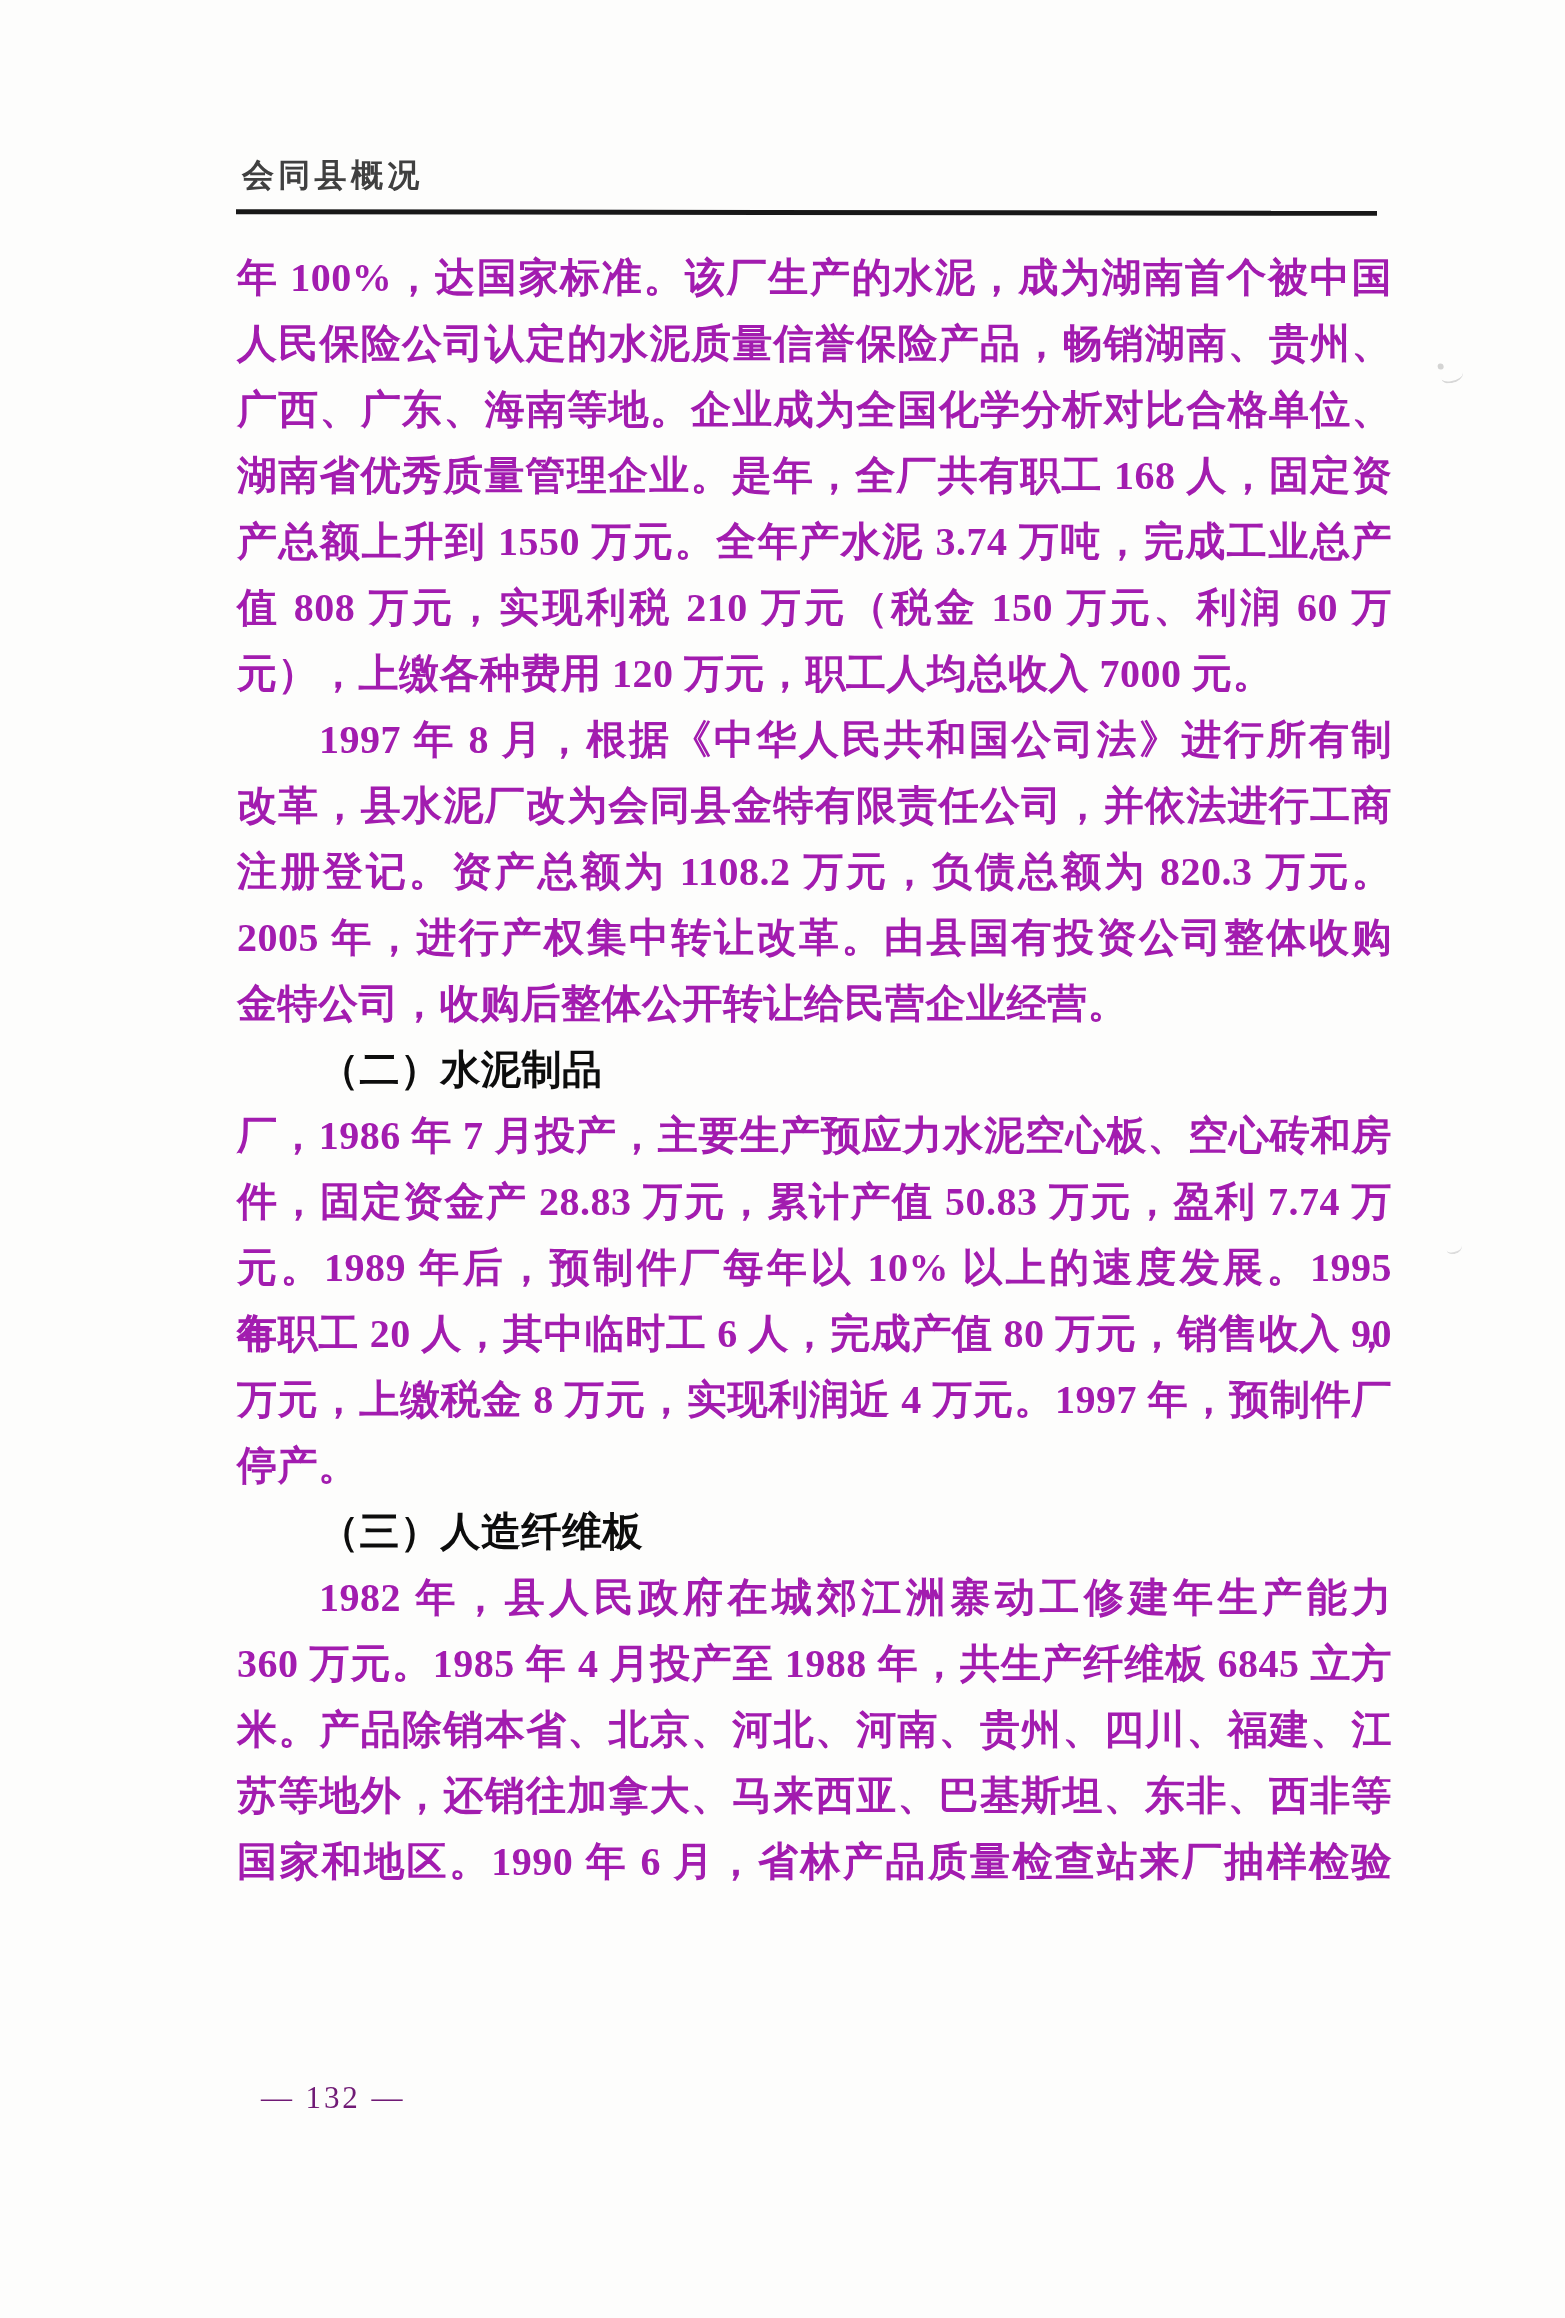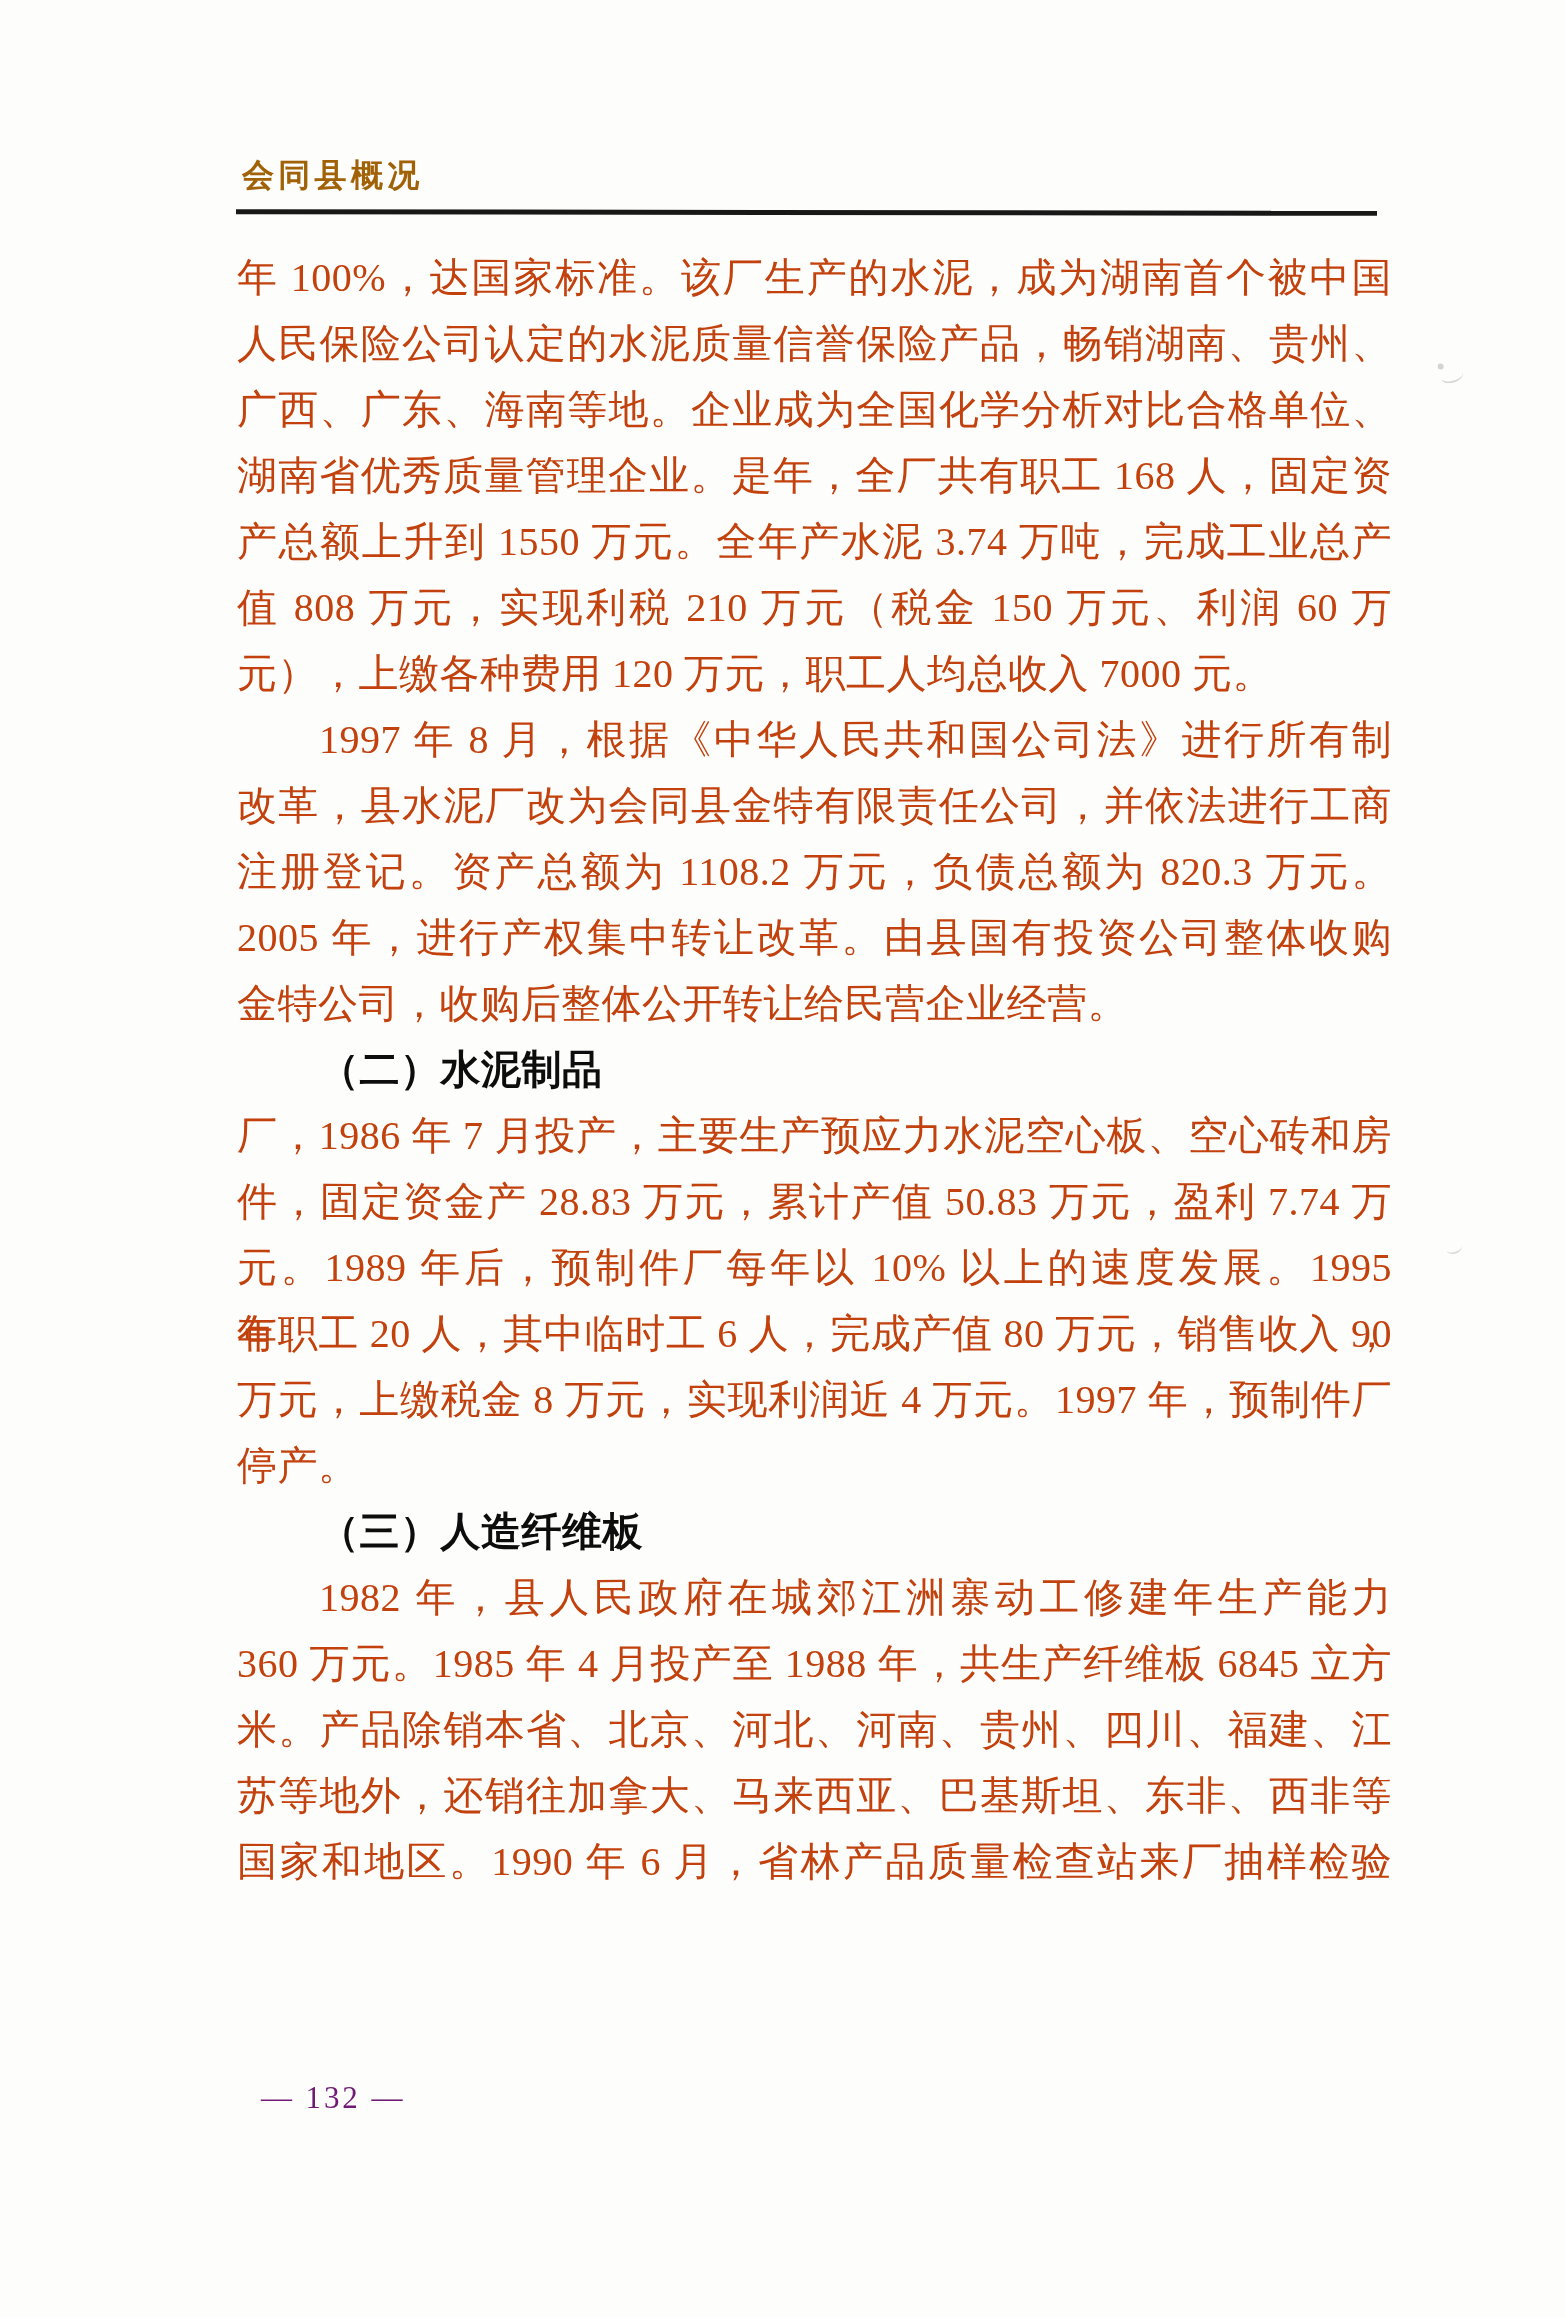--- a/index.html
+++ b/index.html
@@ -17,21 +17,21 @@
     color: #111;
   }
   
   .running-header {
     position: absolute;
     left: 242px;
     top: 154px;
     font-size: 32px;
     font-weight: 600;
     letter-spacing: 4.3px;
-    color: #a16207;
+    color: #404040;
     white-space: nowrap;
   }
   .header-rule {
     position: absolute;
     left: 236px;
     top: 210px;
     width: 1141px;
     height: 4.8px;
     background: #181818;
     transform: rotate(0.08deg);
@@ -44,21 +44,22 @@
     width: 1155px;
   }
   .line {
     font-size: 40px;
     line-height: 66px;
     height: 66px;
     text-align: justify;
     text-align-last: justify;
     white-space: nowrap;      
     letter-spacing: 0.5px;
-    color: #c2410c;
+    color: #a21caf;
+    font-weight: bold;
   }
   .line { white-space: normal; } 
   .end {
     text-align: right;
     text-align-last: left;
   }
   .ind {
     text-indent: 82px;
   }
   .heading {

